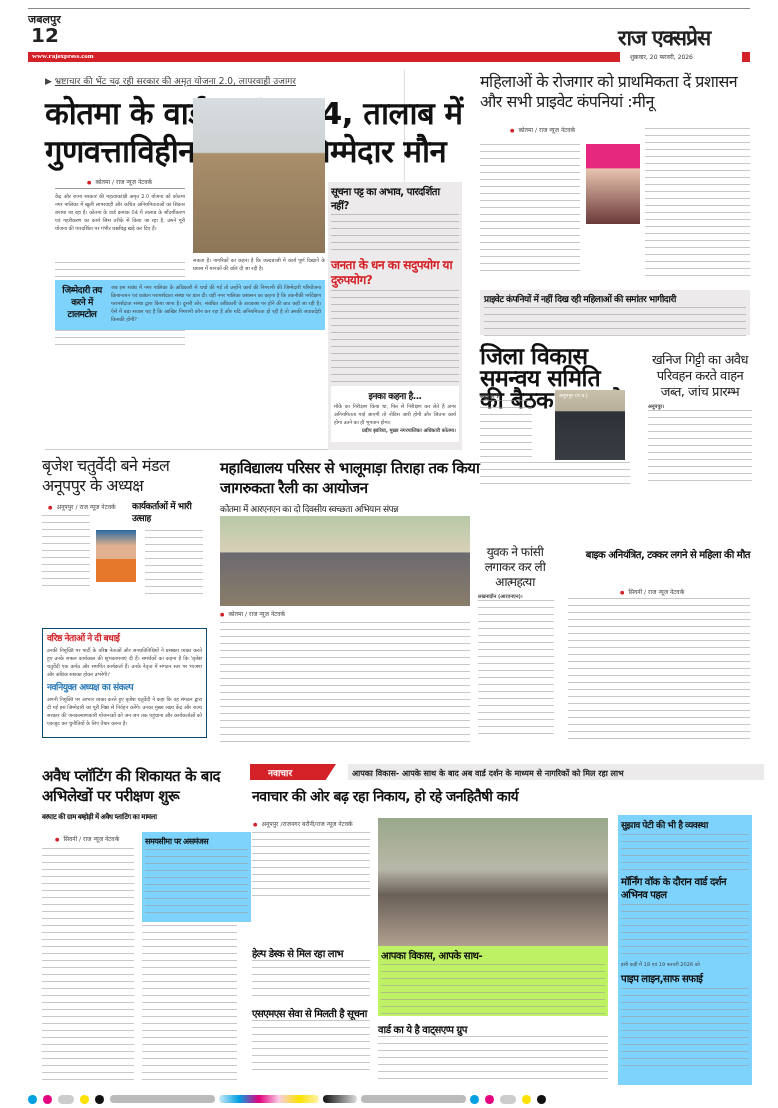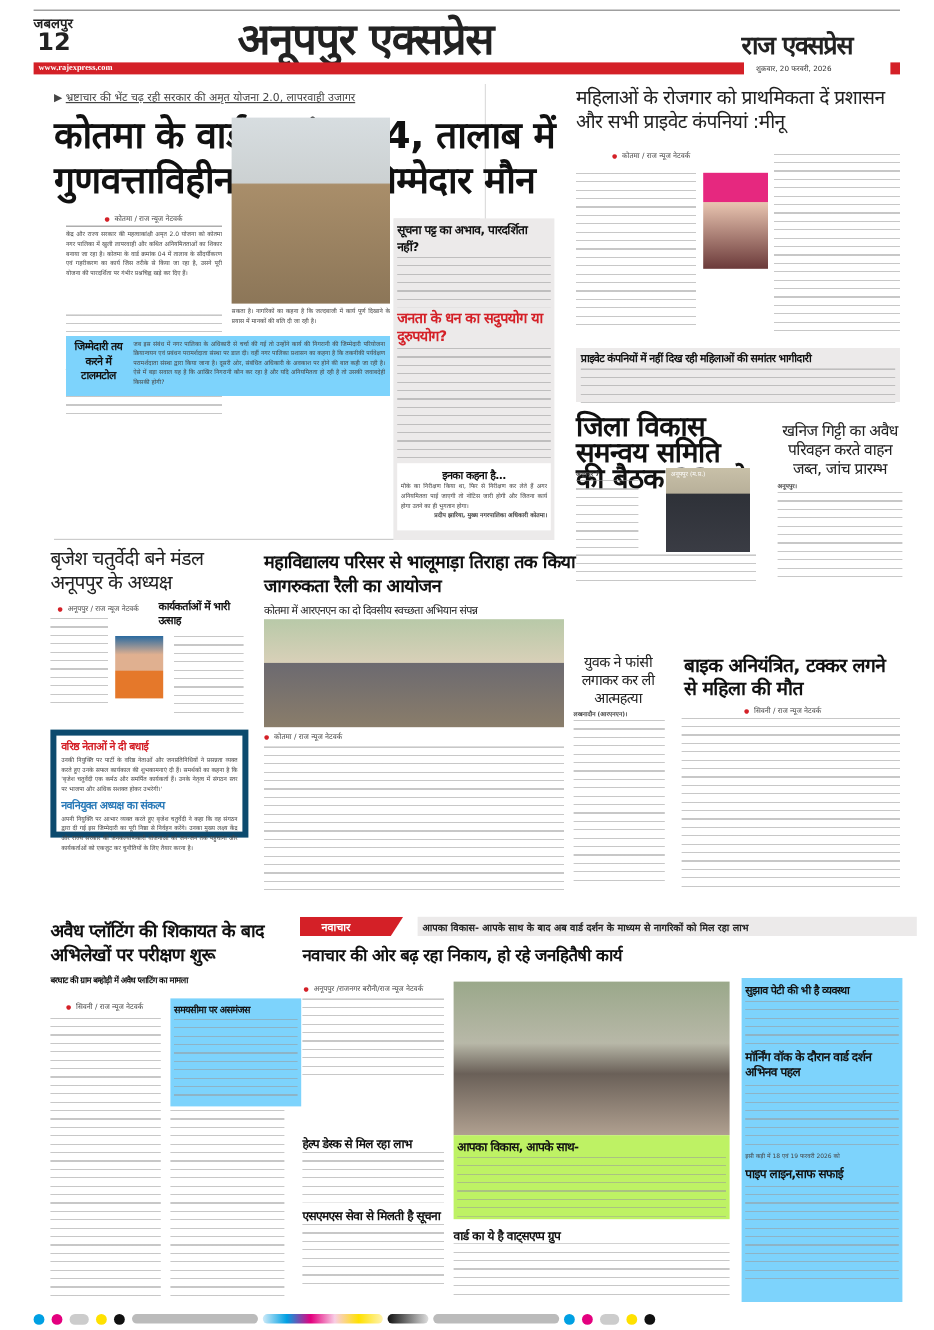--- a/index.html
+++ b/index.html
@@ -18,21 +18,20 @@
 .box-cream{background:#bef264}
 .box-grey{background:#eceaea}
 .dot{display:inline-block;width:9px;height:9px;border-radius:50%;margin-right:2px}
 </style>
 </head>
 <body>
 
 <div class="abs" style="left:28px;top:8px;width:722px;height:48px;border-top:1px solid #888">
   <div class="abs" style="left:0;top:2px;font-size:11px;font-weight:bold">जबलपुर</div>
   <div class="abs" style="left:3px;top:14px;font-size:20px;font-weight:bold">12</div>
-  <div class="abs" style="left:170px;top:-2px;font-size:36px;font-weight:bold;letter-spacing:-1px">अनूपपुर एक्सप्रेस</div>
   <div class="abs" style="left:590px;top:14px;font-size:21px;font-weight:bold;letter-spacing:-1px">राज एक्सप्रेस</div>
 </div>
 <div class="abs" style="left:28px;top:52px;width:592px;height:10px;background:#d42027">
   <span style="position:absolute;left:4px;top:0;font-size:7px;color:#fff;font-family:'Liberation Serif',serif;font-weight:bold">www.rajexpress.com</span>
 </div>
 <div class="abs" style="left:630px;top:53px;font-size:6px;color:#333">शुक्रवार, 20 फरवरी, 2026</div>
 <div class="abs" style="left:742px;top:52px;width:8px;height:10px;background:#d42027"></div>
 
 <div class="abs" style="left:45px;top:70px;width:360px;height:380px;border-right:1px solid #ddd;border-bottom:1px solid #ccc">
   <div class="abs" style="left:0;top:4px;font-size:9px;color:#444;white-space:nowrap">
@@ -91,38 +90,38 @@
 <div class="abs hl-thin" style="left:645px;top:352px;width:110px;font-size:13px;line-height:16px;text-align:center">खनिज गिट्टी का अवैध परिवहन करते वाहन जब्त, जांच प्रारम्भ</div>
 <div class="abs body" style="left:648px;top:402px;font-weight:bold">अनूपपुर।</div>
 <div class="abs lines" style="left:648px;top:410px;width:104px;height:75px"></div>
 
 <div class="abs hl-thin" style="left:42px;top:456px;width:170px;font-size:16px;line-height:20px">बृजेश चतुर्वेदी बने मंडल अनूपपुर के अध्यक्ष</div>
 <div class="abs byline" style="left:48px;top:503px">अनूपपुर / राज न्यूज नेटवर्क</div>
 <div class="abs hl" style="left:132px;top:500px;width:80px;font-size:9px;line-height:12px">कार्यकर्ताओं में भारी उत्साह</div>
 <div class="abs lines" style="left:42px;top:515px;width:48px;height:75px"></div>
 <div class="abs" style="left:96px;top:530px;width:40px;height:52px;background:linear-gradient(180deg,#2a6aa0 0,#e0b090 30%,#e0b090 55%,#e5782a 56%,#e5782a 100%)"></div>
 <div class="abs lines" style="left:145px;top:530px;width:58px;height:70px"></div>
-<div class="abs" style="left:42px;top:608px;width:165px;height:90px;border:5px solid #0c4a6e">
+<div class="abs" style="left:42px;top:628px;width:165px;height:110px;border:1px solid #0c4a6e">
   <div class="hl red" style="font-size:9px;margin:2px 4px;color:#d42027">वरिष्ठ नेताओं ने दी बधाई</div>
   <div class="body" style="margin:0 4px;height:32px;overflow:hidden">उनकी नियुक्ति पर पार्टी के वरिष्ठ नेताओं और जनप्रतिनिधियों ने प्रसन्नता व्यक्त करते हुए उनके सफल कार्यकाल की शुभकामनाएं दी हैं। समर्थकों का कहना है कि 'बृजेश चतुर्वेदी एक कर्मठ और समर्पित कार्यकर्ता हैं। उनके नेतृत्व में संगठन स्तर पर भाजपा और अधिक सशक्त होकर उभरेगी।'</div>
   <div class="hl red" style="font-size:9px;margin:2px 4px;color:#2a7ab8">नवनियुक्त अध्यक्ष का संकल्प</div>
   <div class="body" style="margin:0 4px;height:38px;overflow:hidden">अपनी नियुक्ति पर आभार व्यक्त करते हुए बृजेश चतुर्वेदी ने कहा कि वह संगठन द्वारा दी गई इस जिम्मेदारी का पूरी निष्ठा से निर्वहन करेंगे। उनका मुख्य लक्ष्य केंद्र और राज्य सरकार की जनकल्याणकारी योजनाओं को जन-जन तक पहुंचाना और कार्यकर्ताओं को एकजुट कर चुनौतियों के लिए तैयार करना है।</div>
 </div>
 
 <div class="abs hl" style="left:220px;top:458px;width:260px;font-size:15px;line-height:20px">महाविद्यालय परिसर से भालूमाड़ा तिराहा तक किया जागरुकता रैली का आयोजन</div>
 <div class="abs hl-thin" style="left:220px;top:502px;width:260px;font-size:9px">कोतमा में आरएनएन का दो दिवसीय स्वच्छता अभियान संपन्न</div>
 <div class="abs" style="left:220px;top:516px;width:250px;height:90px;background:linear-gradient(180deg,#b8c9a8 0,#d8d0b8 40%,#6c6a70 41%,#8a7d6a 100%)"></div>
 <div class="abs byline" style="left:220px;top:610px">कोतमा / राज न्यूज नेटवर्क</div>
 <div class="abs lines" style="left:220px;top:622px;width:250px;height:120px"></div>
 
 <div class="abs hl-thin" style="left:475px;top:545px;width:80px;font-size:12px;line-height:15px;text-align:center">युवक ने फांसी लगाकर कर ली आत्महत्या</div>
 <div class="abs body" style="left:478px;top:592px;font-weight:bold">लखनादौन (आरएनएन)।</div>
 <div class="abs lines" style="left:478px;top:600px;width:76px;height:140px"></div>
 
-<div class="abs hl" style="left:570px;top:545px;width:180px;font-size:16px;line-height:19px;text-align:left">बाइक अनियंत्रित, टक्कर लगने से महिला की मौत</div>
+<div class="abs hl" style="left:570px;top:545px;width:180px;font-size:10px;line-height:19px;text-align:right">बाइक अनियंत्रित, टक्कर लगने से महिला की मौत</div>
 <div class="abs byline" style="left:620px;top:588px">सिवनी / राज न्यूज नेटवर्क</div>
 <div class="abs lines" style="left:568px;top:598px;width:182px;height:145px"></div>
 
 <div class="abs hl" style="left:42px;top:766px;width:200px;font-size:15px;line-height:20px">अवैध प्लॉटिंग की शिकायत के बाद अभिलेखों पर परीक्षण शुरू</div>
 <div class="abs hl" style="left:42px;top:812px;width:200px;font-size:7px">बरघाट की ग्राम बम्होड़ी में अवैध प्लाटिंग का मामला</div>
 <div class="abs byline" style="left:55px;top:835px">सिवनी / राज न्यूज नेटवर्क</div>
 <div class="abs lines" style="left:42px;top:848px;width:92px;height:235px"></div>
 <div class="abs box-blue" style="left:142px;top:832px;width:109px;height:90px">
   <div class="hl" style="font-size:8px;margin:3px">समयसीमा पर असमंजस</div>
   <div class="lines" style="margin:0 3px;height:70px"></div>

